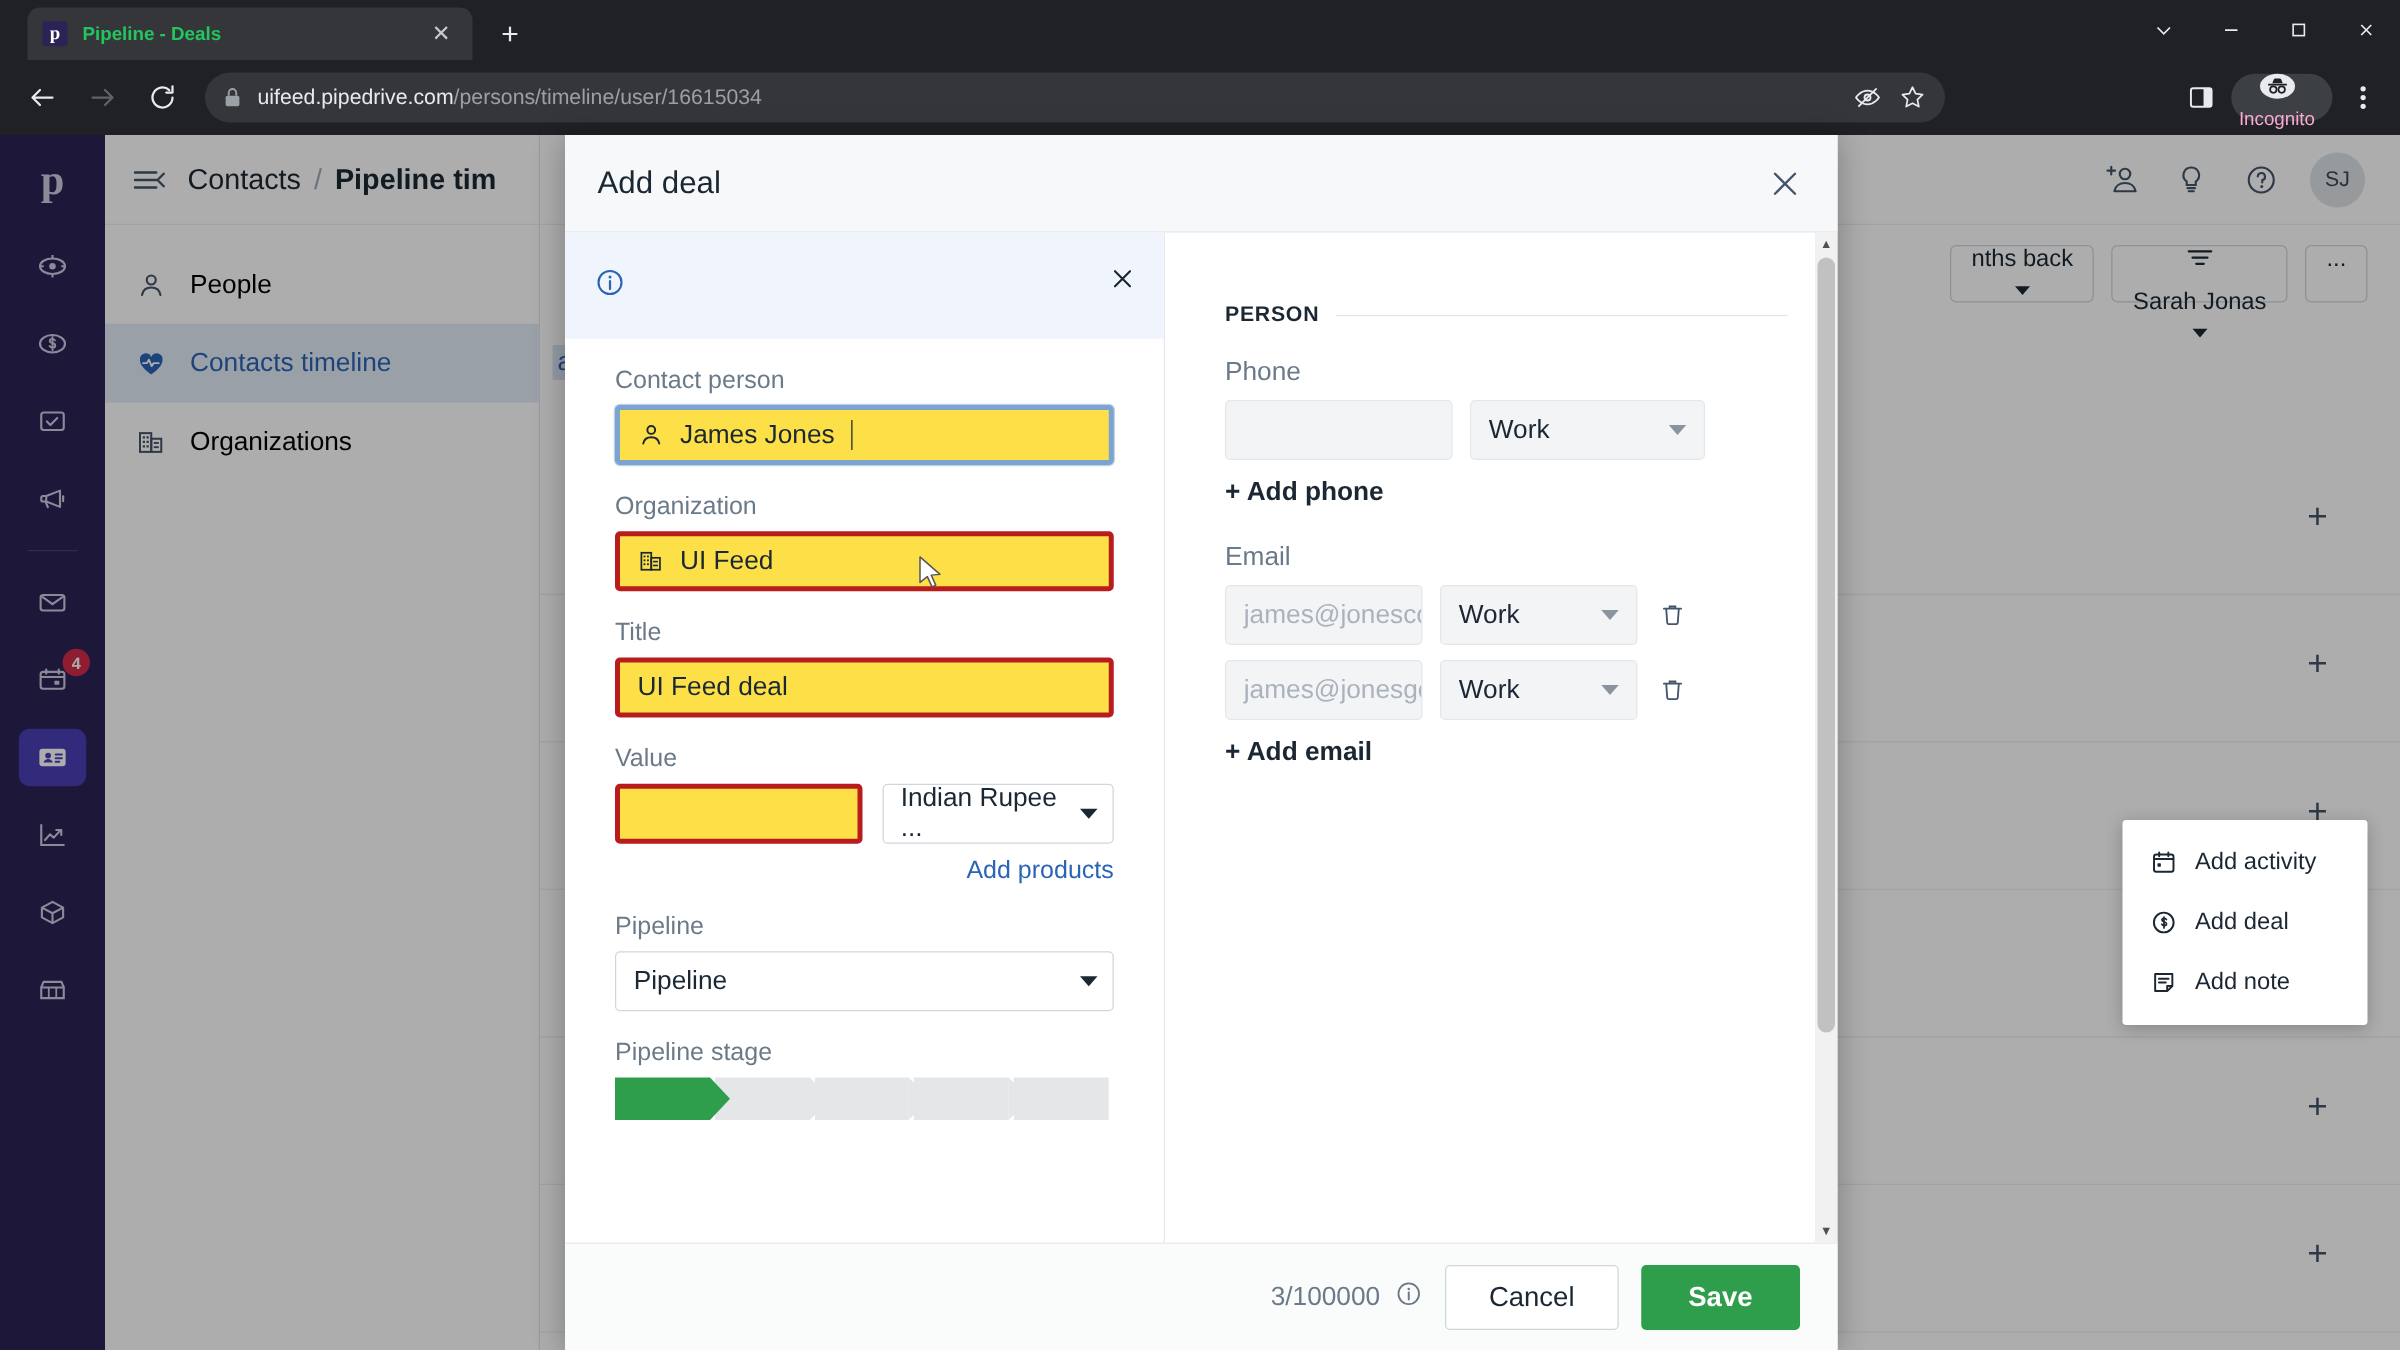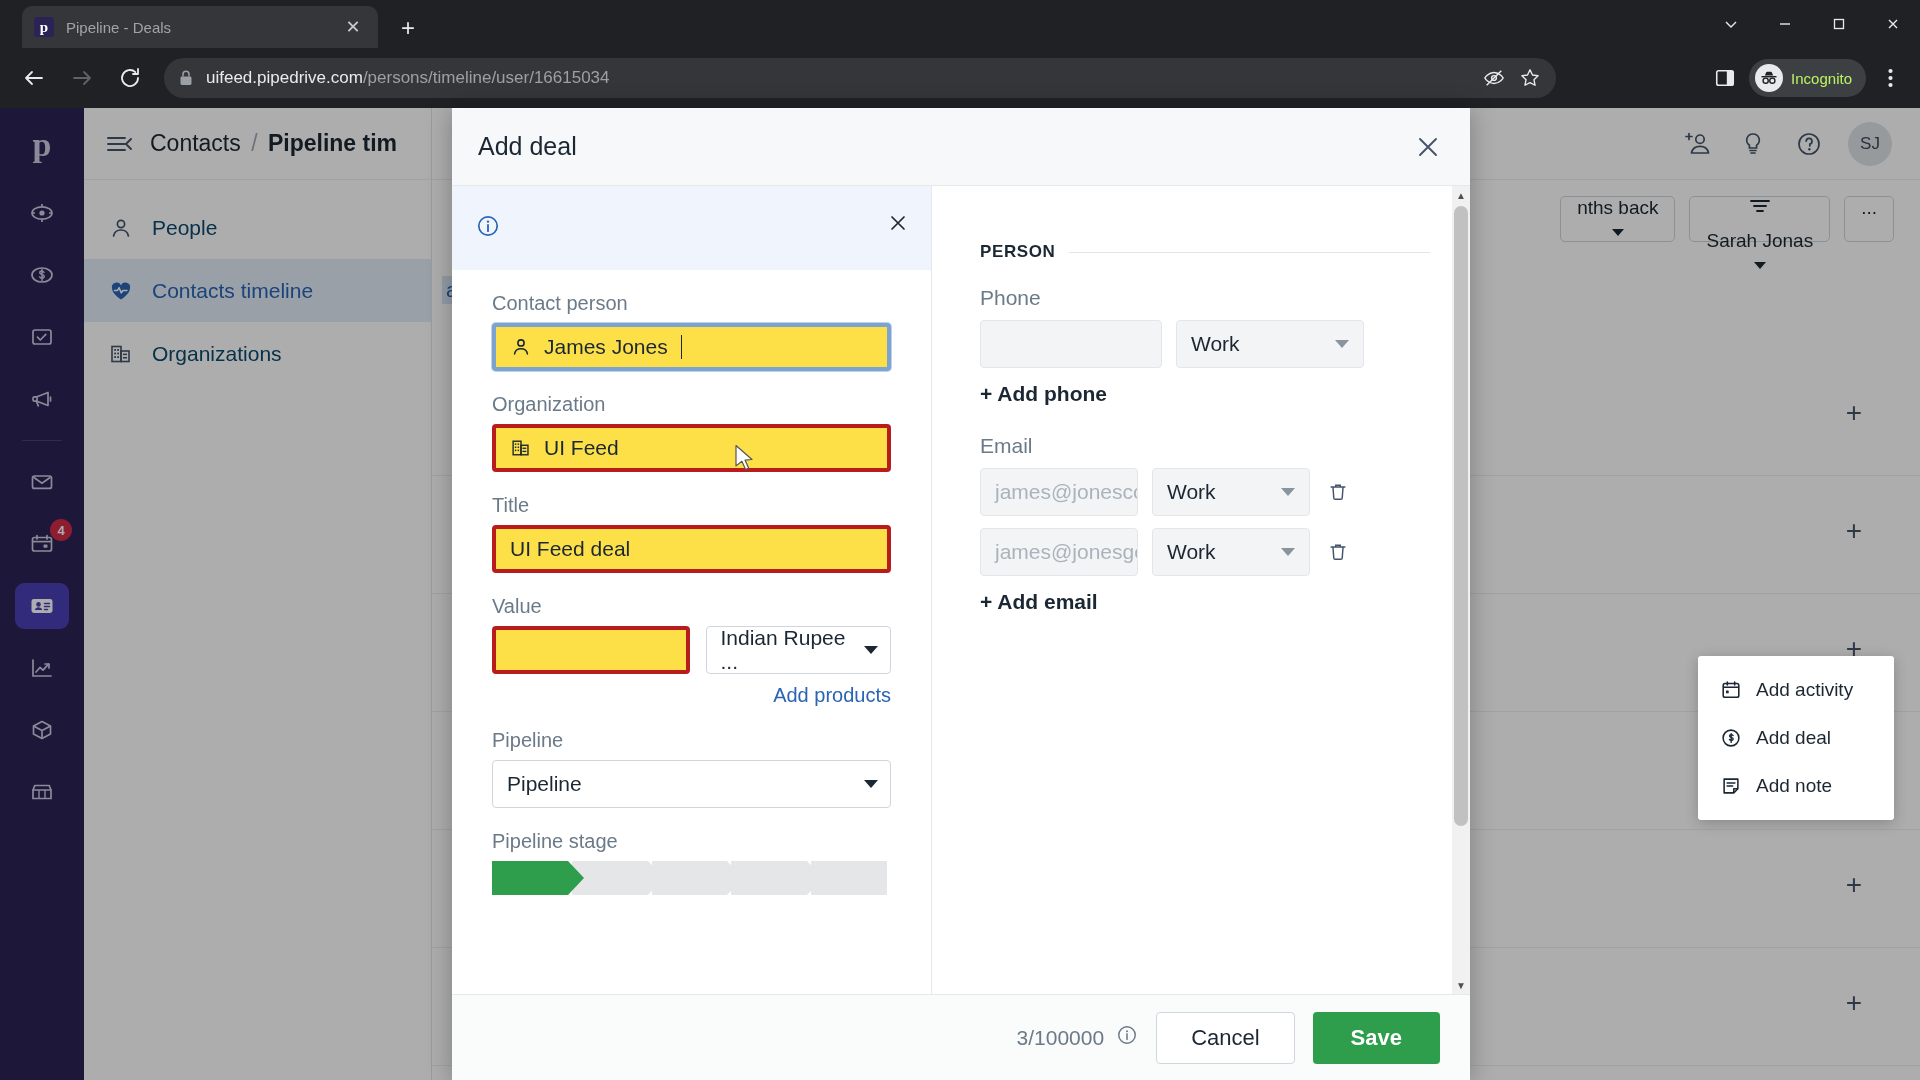--- a/index.html
+++ b/index.html
@@ -17,21 +17,21 @@
     position: absolute; left: 22px; top: 6px; width: 356px; height: 42px;
     background: #35363a; border-radius: 10px 10px 0 0;
     display: flex; align-items: center; padding: 0 12px;
   }
   .tab-favicon {
     width: 20px; height: 20px; border-radius: 3px;
     display: flex; align-items: center; justify-content: center;
     color: #fff; font-weight: bold; font-size: 15px; font-family: "Liberation Serif", serif;
     margin-right: 12px;
   }
-  .tab-title { flex: 1; color: #a3a3a3; font-size: 15px; white-space: nowrap; overflow: hidden; }
+  .tab-title { flex: 1; color: #22c55e; font-size: 15px; white-space: nowrap; overflow: hidden; font-weight: bold; }
   .tab-close { width: 26px; height: 26px; display: flex; align-items: center; justify-content: center; color: #c8cace; font-size: 18px; border-radius: 50%; }
   .newtab { position: absolute; left: 392px; top: 12px; width: 32px; height: 32px; display: flex; align-items: center; justify-content: center; color: #e8eaed; font-size: 24px; font-weight: 300; }
   .wincontrols { position: absolute; right: 0; top: 0; height: 48px; display: flex; }
   .wincontrols > div { width: 54px; height: 48px; display: flex; align-items: center; justify-content: center; color: #e8eaed; }
 
   .toolbar { position: absolute; left: 0; top: 48px; width: 1920px; height: 60px; display: flex; align-items: center; }
   .nav-btn { width: 40px; height: 40px; margin-left: 8px; display: flex; align-items: center; justify-content: center; color: #e8eaed; }
   .nav-btn.first { margin-left: 14px; }
   .nav-btn.disabled { color: #5f6368; }
   .omnibox {
@@ -40,21 +40,21 @@
   }
   .lockicon { margin-right: 12px; display: flex; align-items: center; color: #9aa0a6; }
   .url { font-size: 17px; color: #9aa0a6; white-space: nowrap; overflow: hidden; }
   .url b { color: #e8eaed; font-weight: normal; }
   .omni-actions { position: absolute; right: 8px; top: 4px; display: flex; align-items: center; }
   .omni-actions > div { width: 36px; height: 32px; display: flex; align-items: center; justify-content: center; color: #e8eaed; }
   .tb-right { position: absolute; right: 10px; top: 10px; display: flex; align-items: center; gap: 4px; }
   .tb-right .icobtn { width: 40px; height: 40px; display: flex; align-items: center; justify-content: center; color: #e8eaed; }
   .incognito-pill {
     height: 38px; border-radius: 19px; background: #3c4043; display: flex; align-items: center;
-    padding: 0 14px 0 6px; gap: 8px; color: #bef264; font-size: 15px;
+    padding: 0 14px 0 6px; gap: 8px; color: #f9a8d4; font-size: 15px; flex-direction: column;
   }
   .incog-circle { width: 28px; height: 28px; border-radius: 50%; background: #e8eaed; display: flex; align-items: center; justify-content: center; }
 
   
   .page { position: absolute; left: 0; top: 108px; width: 1920px; height: 972px; background: #fff; }
   .dimlayer { position: absolute; left: 0; top: 0; width: 1920px; height: 972px; background: rgba(0,0,0,0.32); z-index: 40; }
 
   .railbar { position: absolute; left: 0; top: 0; width: 84px; height: 972px; background: #2b2255; z-index: 5; }
   .rail-logo { height: 74px; display: flex; align-items: center; justify-content: center; color: #cfcbe2; font-family: "Liberation Serif", serif; font-size: 34px; font-weight: bold; }
   .rail-item { height: 62px; display: flex; align-items: center; justify-content: center; position: relative; }
@@ -67,21 +67,21 @@
     display: flex; align-items: center; justify-content: center; padding: 0 5px; font-weight: bold;
   }
 
   .subnav { position: absolute; left: 84px; top: 0; width: 348px; height: 972px; background: #fff; border-right: 1px solid #e2e5e8; z-index: 4; }
   .subnav-header { height: 72px; display: flex; align-items: center; padding-left: 22px; gap: 18px; border-bottom: 1px solid #eceff1; }
   .collapse-ico { color: #44546b; display: flex; align-items: center; }
   .breadcrumb { font-size: 23px; color: #1b2733; white-space: nowrap; }
   .breadcrumb .sep { color: #9fabb8; margin: 0 4px; }
   .breadcrumb .cur { font-weight: bold; }
   .subnav-list { padding-top: 16px; }
-  .subnav-item { height: 63px; display: flex; align-items: center; gap: 18px; padding-left: 24px; font-size: 21px; color: #0c4a6e; }
+  .subnav-item { height: 63px; display: flex; align-items: center; gap: 18px; padding-left: 24px; font-size: 21px; color: #000000; }
   .subnav-item .ico { width: 26px; display: flex; align-items: center; justify-content: center; color: #44546b; }
   .subnav-item.active { background: #e4ecf7; color: #2a64b4; }
   .subnav-item.active .ico { color: #2a64b4; }
 
   .content { position: absolute; left: 432px; top: 0; right: 0; height: 972px; background: #fff; }
   .content-header { height: 72px; display: flex; align-items: center; justify-content: flex-end; padding-right: 28px; gap: 10px; border-bottom: 1px solid #eceff1; }
   .content-header .icobtn { width: 46px; height: 46px; display: flex; align-items: center; justify-content: center; color: #44546b; }
   .avatar-sj { width: 44px; height: 44px; border-radius: 50%; background: #dfe3e8; color: #3a4b5c; display: flex; align-items: center; justify-content: center; font-size: 17px; margin-left: 6px; }
 
   .filterbar { height: 78px; display: flex; align-items: center; justify-content: flex-end; padding-right: 26px; gap: 14px; }

